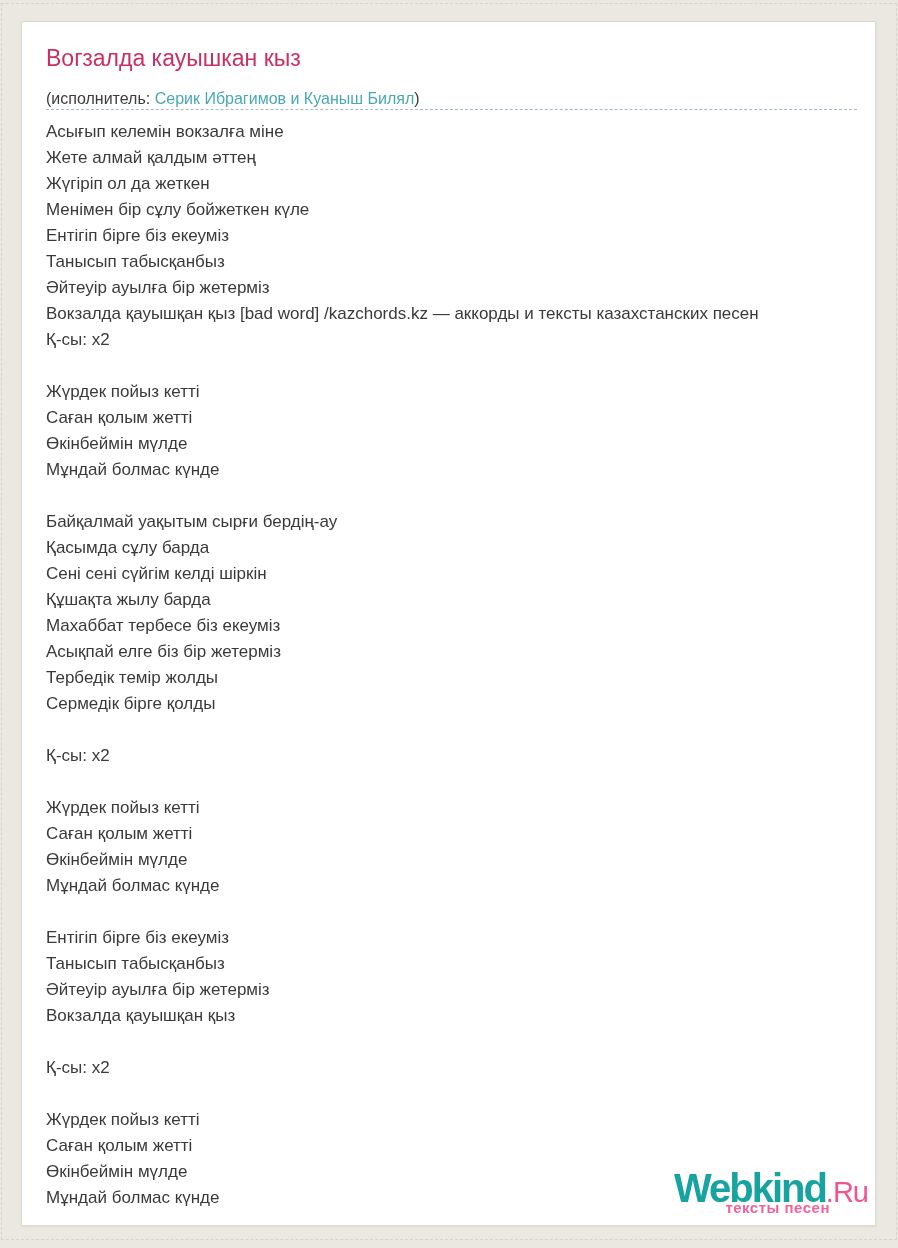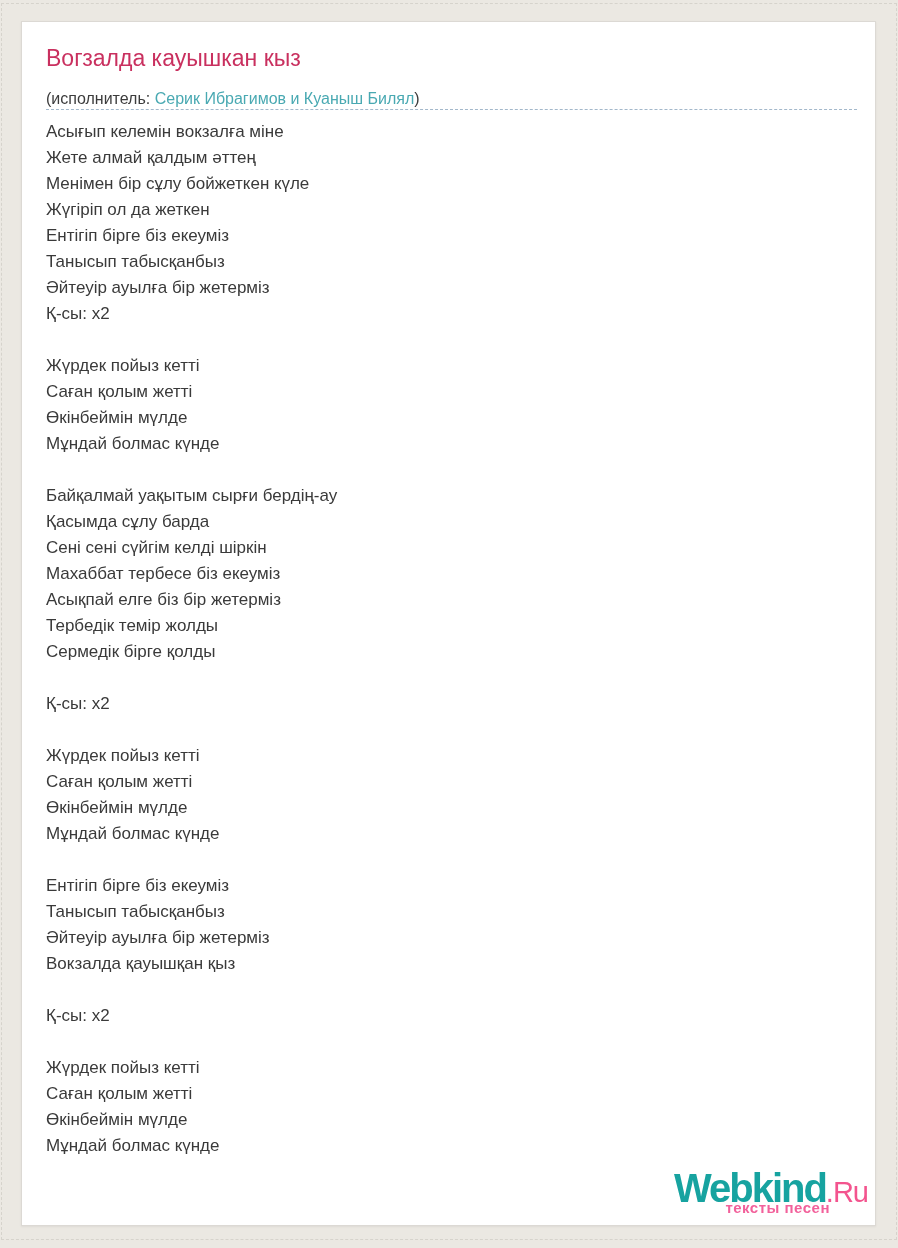--- a/index.html
+++ b/index.html
@@ -109,35 +109,37 @@
 
   <div class="card">
 
     <h1 class="song-title">Вогзалда кауышкан кыз</h1>
 
     <div class="artist-line"><span>(исполнитель: </span><a class="artist-link">Серик Ибрагимов и Куаныш Билял</a><span>)</span></div>
 
     <div class="lyrics">
         <div class="lyric-line">Асығып келемін вокзалға міне</div>
         <div class="lyric-line">Жете алмай қалдым әттең</div>
+        <div class="lyric-line">Жүгіріп ол да жеткен</div>
         <div class="lyric-line">Менімен бір сұлу бойжеткен күле</div>
-        <div class="lyric-line">Жүгіріп ол да жеткен</div>
         <div class="lyric-line">Ентігіп бірге біз екеуміз</div>
         <div class="lyric-line">Танысып табысқанбыз</div>
         <div class="lyric-line">Әйтеуір ауылға бір жетерміз</div>
+        <div class="lyric-line">Вокзалда қауышқан қыз [bad word] /kazchords.kz — аккорды и тексты казахстанских песен</div>
         <div class="lyric-line">Қ-сы: x2</div>
         <div class="lyric-line"></div>
         <div class="lyric-line">Жүрдек пойыз кетті</div>
         <div class="lyric-line">Саған қолым жетті</div>
         <div class="lyric-line">Өкінбеймін мүлде</div>
         <div class="lyric-line">Мұндай болмас күнде</div>
         <div class="lyric-line"></div>
         <div class="lyric-line">Байқалмай уақытым сырғи бердің-ау</div>
         <div class="lyric-line">Қасымда сұлу барда</div>
         <div class="lyric-line">Сені сені сүйгім келді шіркін</div>
+        <div class="lyric-line">Құшақта жылу барда</div>
         <div class="lyric-line">Махаббат тербесе біз екеуміз</div>
         <div class="lyric-line">Асықпай елге біз бір жетерміз</div>
         <div class="lyric-line">Тербедік темір жолды</div>
         <div class="lyric-line">Сермедік бірге қолды</div>
         <div class="lyric-line"></div>
         <div class="lyric-line">Қ-сы: x2</div>
         <div class="lyric-line"></div>
         <div class="lyric-line">Жүрдек пойыз кетті</div>
         <div class="lyric-line">Саған қолым жетті</div>
         <div class="lyric-line">Өкінбеймін мүлде</div>

